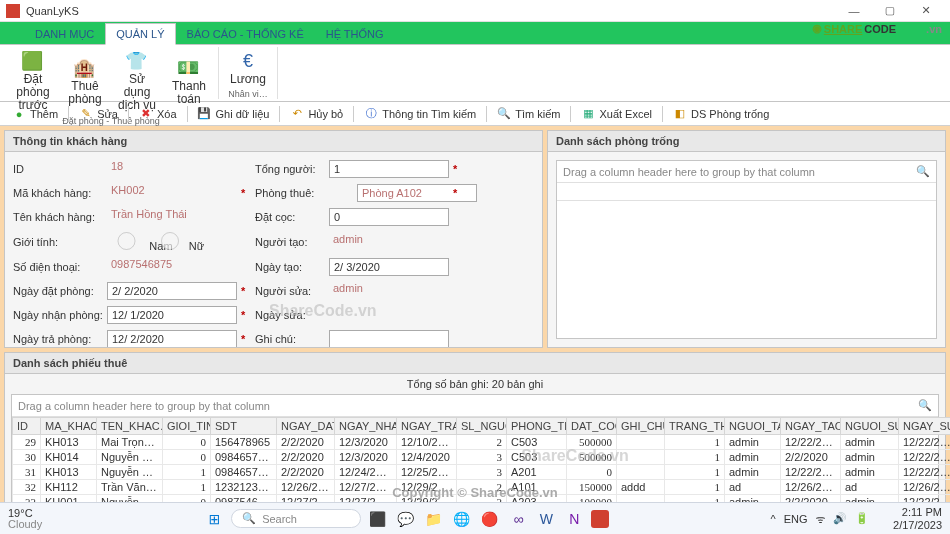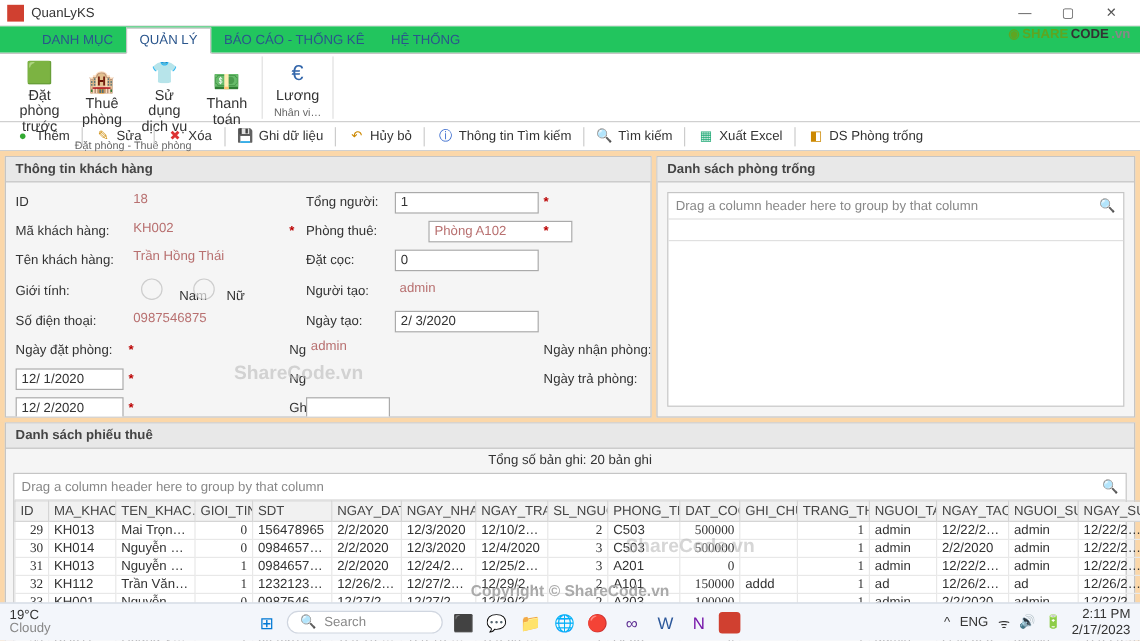--- a/index.html
+++ b/index.html
@@ -2,21 +2,21 @@
 <html><head>
 <meta charset="utf-8">
 <style>
 * { margin: 0; padding: 0; box-sizing: border-box; font-family: "Segoe UI", Tahoma, sans-serif; font-size: 11px; }
 body { width: 950px; height: 534px; background: #f0f0f0; overflow: hidden; position: relative; }
 .titlebar { height: 22px; background: #fff; display: flex; align-items: center; padding: 0 6px; border-bottom: 1px solid #e0e0e0; }
 .titlebar .icon { width: 14px; height: 14px; background: #d04030; margin-right: 6px; }
 .titlebar .title { flex: 1; color: #333; }
 .titlebar .winbtn { width: 36px; height: 22px; display: flex; align-items: center; justify-content: center; color: #555; cursor: pointer; }
 .watermark-top { position: absolute; right: 8px; top: 22px; font-size: 14px; font-weight: bold; color: #5fa521; display:flex; align-items:center; gap:2px; z-index:5;}
-.watermark-top .sc { color:#5fa521;} .watermark-top .vn{color:#888;}
+.watermark-top .sc { color:#5fa521;text-decoration:underline;} .watermark-top .vn{color:#888;margin-left:28px;}
 .ribbon-tabs { height: 22px; background: #22c55e; display: flex; align-items: flex-end; padding-left: 24px; gap: 0; }
 .ribbon-tab { padding: 4px 10px; color: #2a558c; cursor: pointer; border:1px solid transparent; border-bottom:none;}
 .ribbon-tab.active { background: #fff; border: 1px solid #c5c5c5; border-bottom: 1px solid #fff; color: #2a558c; position:relative; top:1px;}
 .ribbon-body { height: 58px; background: #fff; border-top:1px solid #c5c5c5; border-bottom: 1px solid #c5c5c5; display: flex; padding: 2px 4px; }
 .ribbon-group { display: flex; flex-direction: column; align-items: center; padding: 0 4px; border-right: 1px solid #e0e0e0; }
 .ribbon-group .items { display: flex; gap: 2px; flex:1;}
 .ribbon-btn { display: flex; flex-direction: column; align-items: center; justify-content: center; width: 50px; padding: 2px; cursor: pointer; }
 .ribbon-btn .ricn { width: 24px; height: 24px; display:flex; align-items:center; justify-content:center; font-size:18px;}
 .ribbon-btn .lbl { font-size: 12px; text-align: center; line-height: 1.1; color: #333; }
 .ribbon-group .caption { font-size: 9px; color: #666; padding-top: 1px; }
@@ -43,21 +43,21 @@
 table.grid { width: 100%; border-collapse: collapse; font-size: 10px; table-layout:fixed;}
 table.grid th { background: #f1f1f1; border: 1px solid #d5d5d5; padding: 2px 4px; color: #444; font-weight: normal; text-align: left; white-space:nowrap; overflow:hidden;}
 table.grid td { border: 1px solid #e8e8e8; padding: 1px 4px; color: #333; white-space:nowrap; overflow:hidden; text-overflow:ellipsis;}
 table.grid td.num { text-align:right;font-family:Liberation Serif, serif;}
 .wm-center { position:absolute; color:#bbb; font-size:16px; font-weight:bold; pointer-events:none; opacity:0.6;}
 .taskbar { position: absolute; bottom: 0; left: 0; right: 0; height: 32px; background: #f3f6fb; border-top: 1px solid #d0d6e0; display: flex; align-items: center; padding: 0 8px; }
 .taskbar .weather { display:flex; flex-direction:column; line-height:1; font-size:10px; color:#333;}
 .taskbar .center { flex:1; display:flex; align-items:center; justify-content:center; gap:6px;}
 .taskbar .center .tico { width:22px; height:22px; display:flex; align-items:center; justify-content:center; border-radius:3px; cursor:pointer; font-size:14px;}
 .taskbar .right { display:flex; align-items:center; gap:8px; font-size:10px; color:#333;}
-.taskbar .datetime { display:flex; flex-direction:column; align-items:flex-end; line-height:1.1;}
+.taskbar .datetime { display:flex; flex-direction:column; align-items:flex-end; line-height:1.1;margin-left:16px;}
 .searchpill { display:flex; align-items:center; gap:6px; background:#fff; border:1px solid #d0d6e0; border-radius:12px; padding:2px 10px; width:130px; color:#888;}
 .content-wrap{ background:#fbd7a9; padding-bottom:2px;}
 .copyright-wm { position:absolute; left:50%; transform:translateX(-50%); bottom:34px; color:#aaa; font-size:13px; font-weight:bold; pointer-events:none;}
 </style>
 </head>
 <body>
 
 <div class="titlebar">
   <div class="icon"></div>
   <div class="title">QuanLyKS</div>
@@ -199,20 +199,21 @@
             <span></span>
 
         <label>Số điện thoại:</label>
             <div class="val ro">0987546875</div>
             <span></span>
         <label>Ngày tạo:</label>
             <input value="2/ 3/2020" style="">
             <span></span>
 
         <label>Ngày đặt phòng:</label>
+            <input value="2/ 2/2020" style="">
             <span class="req">*</span>
         <label>Người sửa:</label>
             <div class="val ro">admin</div>
             <span></span>
 
         <label>Ngày nhận phòng:</label>
             <input value="12/ 1/2020" style="">
             <span class="req">*</span>
         <label>Ngày sửa:</label>
             <div class="val ro" style="position:relative;">

